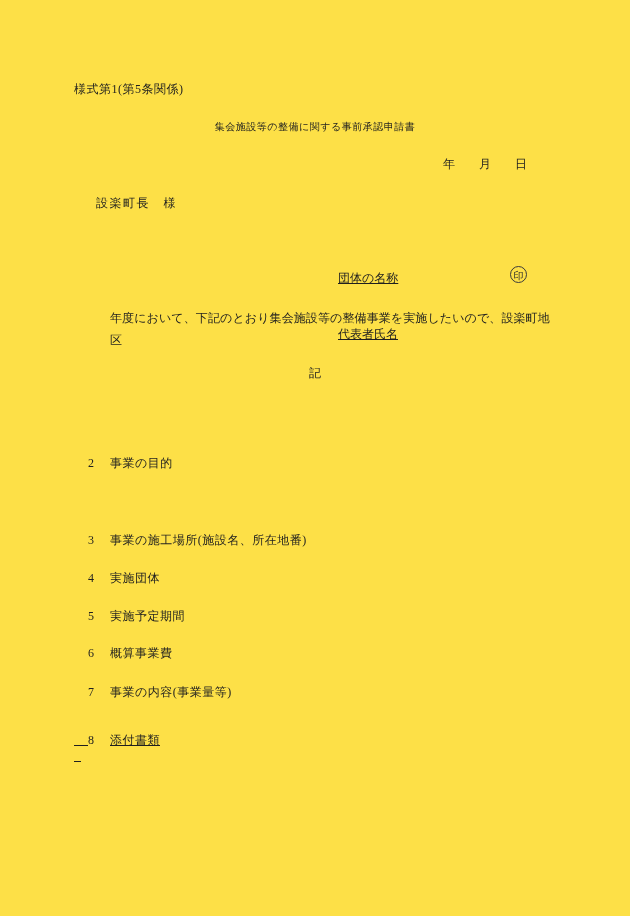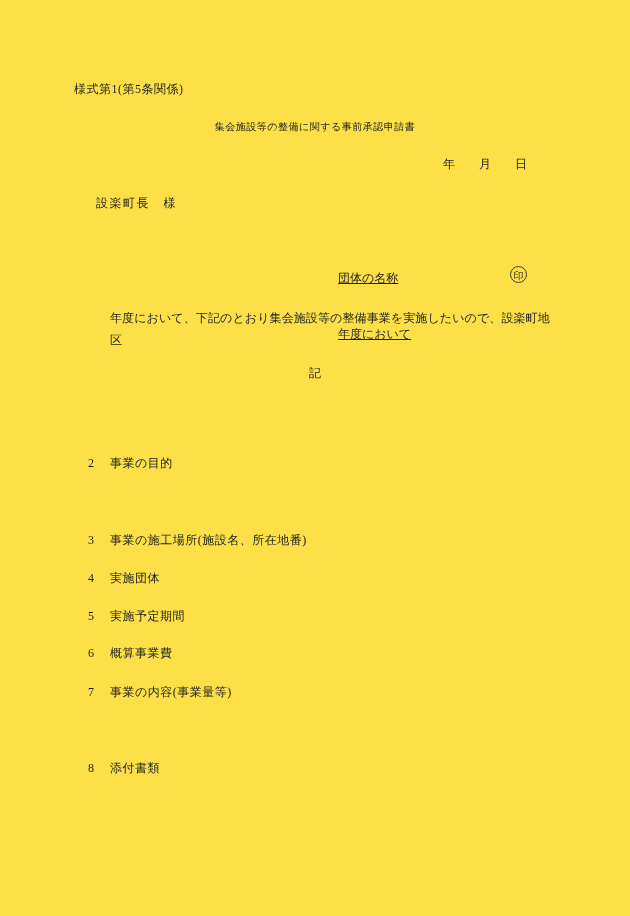--- a/index.html
+++ b/index.html
@@ -85,38 +85,38 @@
     letter-spacing: 0.5px;
   }
   .item-no { display: inline-block; width: 22px; letter-spacing: 0; }
   .item-1 { top: 401px; }
   .item-2 { top: 439px; }
   .item-3 { top: 516px; }
   .item-4 { top: 554px; }
   .item-5 { top: 592px; }
   .item-6 { top: 629px; }
   .item-7 { top: 668px; }
-  .item-8 { top: 744px; }
+  .item-8 { top: 716px; text-decoration: underline; }
 </style>
 </head>
 <body>
 
 <div class="page">
 
   <div class="line form-number">様式第1(第5条関係)</div>
 
   <div class="line doc-title">集会施設等の整備に関する事前承認申請書</div>
 
   <div class="line date-line">年　　月　　日</div>
 
   <div class="line addressee">設楽町長　様</div>
 
   <div class="applicant-block">
     <div class="applicant-row2">団体の名称</div>
-    <div class="applicant-row3">年度において</div>
+    <div class="applicant-row3">代表者氏名</div>
   </div>
 
   <div class="seal">印</div>
 
   <div class="body-paragraph">
     <div class="body-line1">年度において、下記のとおり集会施設等の整備事業を実施したいので、設楽町地区</div>
   </div>
 
   <div class="record-heading">記</div>
 

